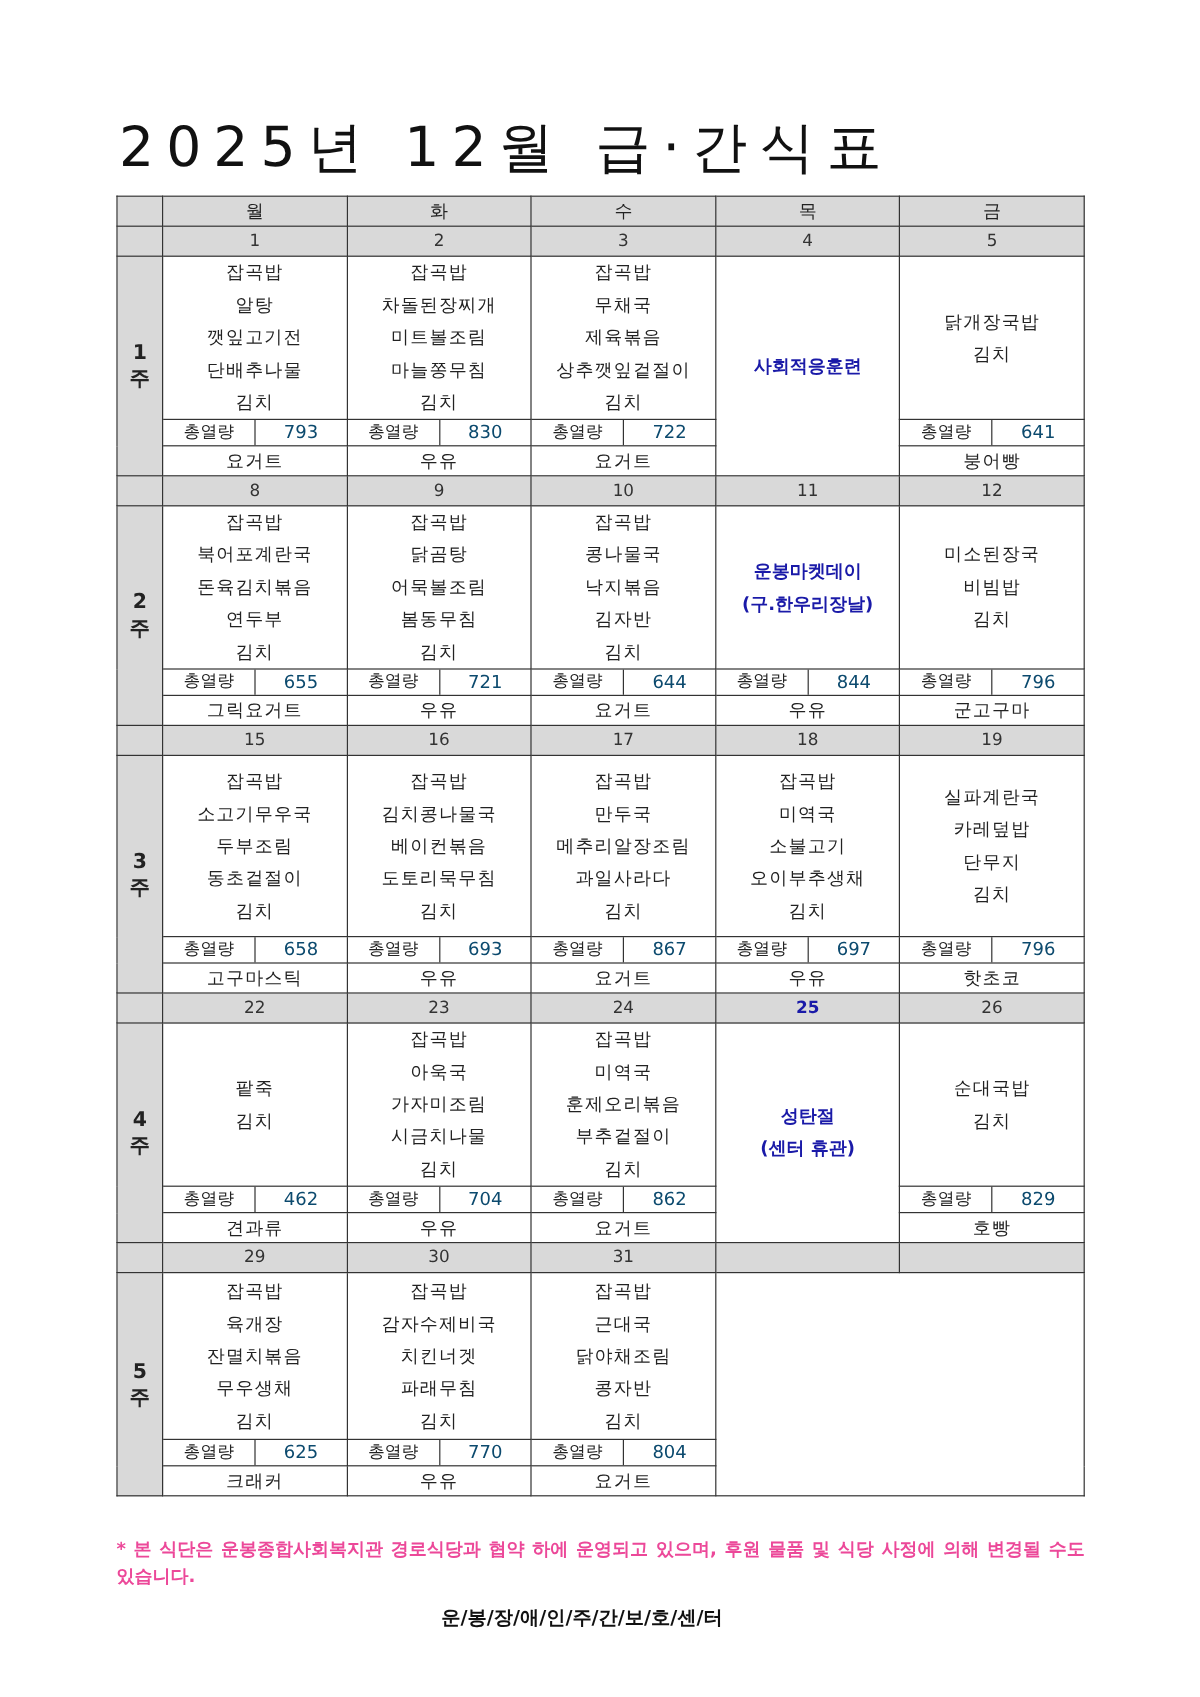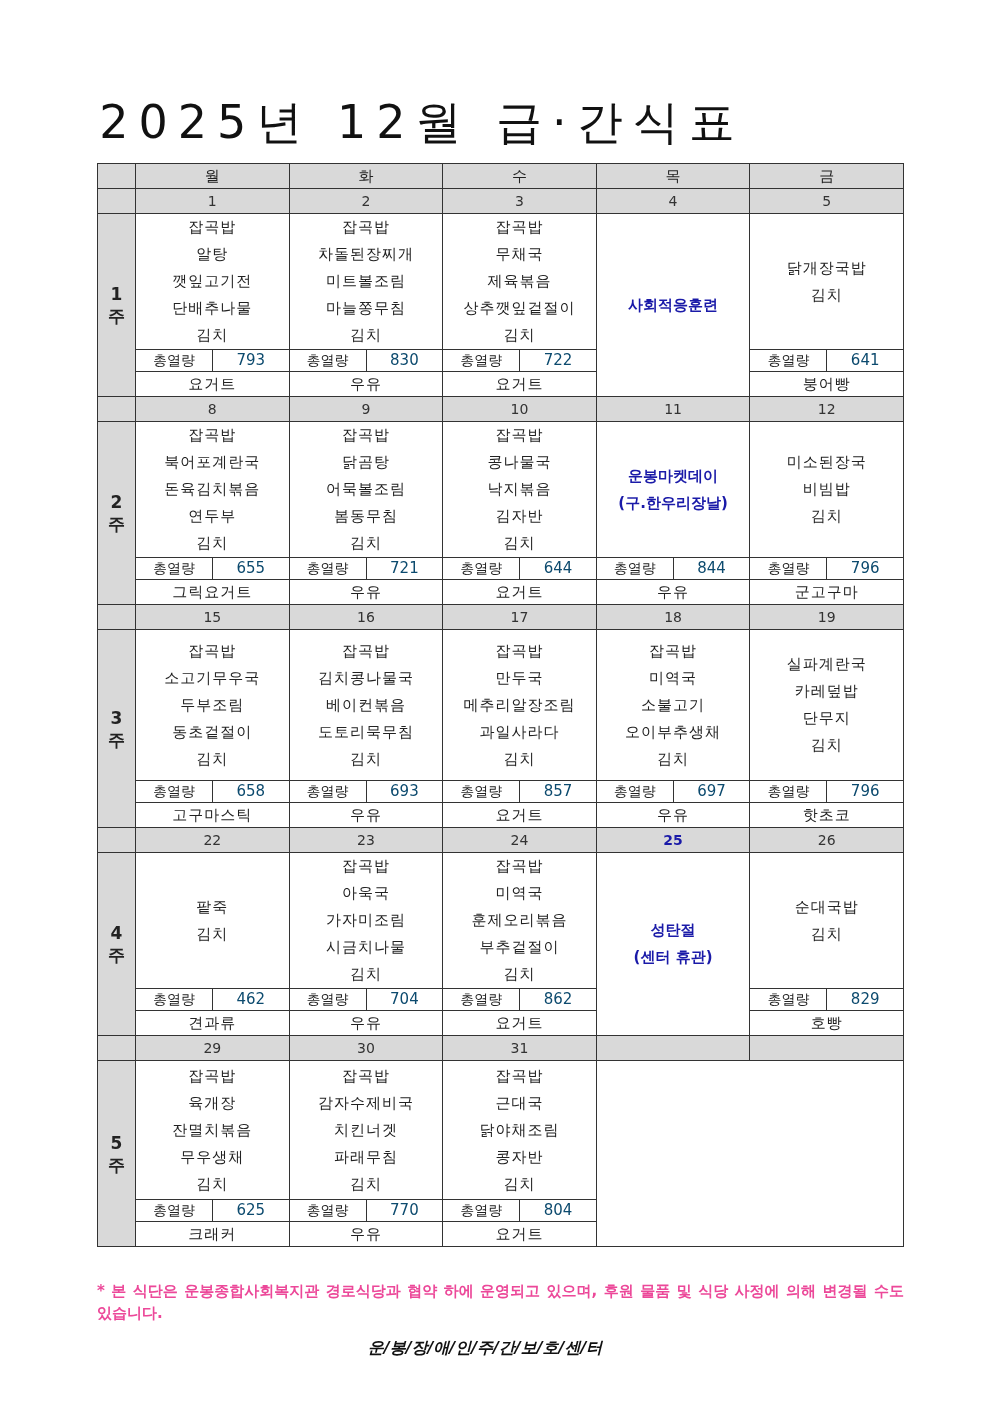--- a/index.html
+++ b/index.html
@@ -13,21 +13,21 @@
   .date.holiday { color:#1a1aa8; font-weight:bold; }
   .dishes { line-height:27px; font-size:15px; letter-spacing:1px; }
   .cal { height:21px; }
   .cal .inner { display:flex; height:100%; }
   .cal .lbl { width:76px; border-right:1px solid #333; font-size:14px; line-height:21px; }
   .cal .val { flex:1; font-size:15px; line-height:21px; color:#0c4a6e; text-align:center; }
   .snack { height:24px; font-size:15px; letter-spacing:1px; }
   .event { color:#1a1aa8; font-weight:bold; font-size:15px; line-height:27px; }
   .blank { background:#fff; }
   .note { position:absolute; left:97px; top:1280px; width:807px; font-size:15px; font-weight:bold; line-height:22px; text-align:justify; color:#ec4899; }
-  .sign { position:absolute; top:1338px; left:0; width:970px; text-align:center; font-size:16px; font-weight:bold; color:#111;font-style:italic; }
+  .sign { position:absolute; top:1338px; left:0; width:970px; text-align:center; font-size:16px; font-weight:bold; color:#111; }
 </style>
 </head>
 <body>
 
 <div class="title">2025년 12월 급·간식표</div>
 
 <table class="menu">
   <colgroup>
     <col style="width:38px">
       <col>
@@ -259,21 +259,21 @@
         </td>
         <td class="cal">
           <div class="inner">
             <div class="lbl">총열량</div>
             <div class="val">693</div>
           </div>
         </td>
         <td class="cal">
           <div class="inner">
             <div class="lbl">총열량</div>
-            <div class="val">857</div>
+            <div class="val">867</div>
           </div>
         </td>
         <td class="cal">
           <div class="inner">
             <div class="lbl">총열량</div>
             <div class="val">697</div>
           </div>
         </td>
         <td class="cal">
           <div class="inner">

